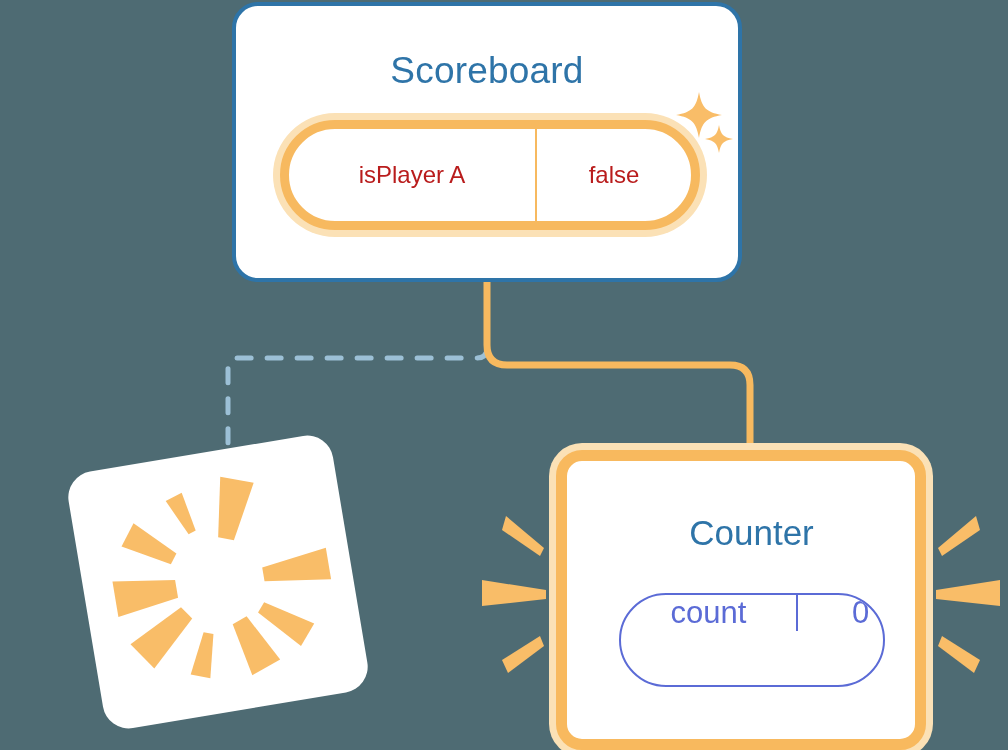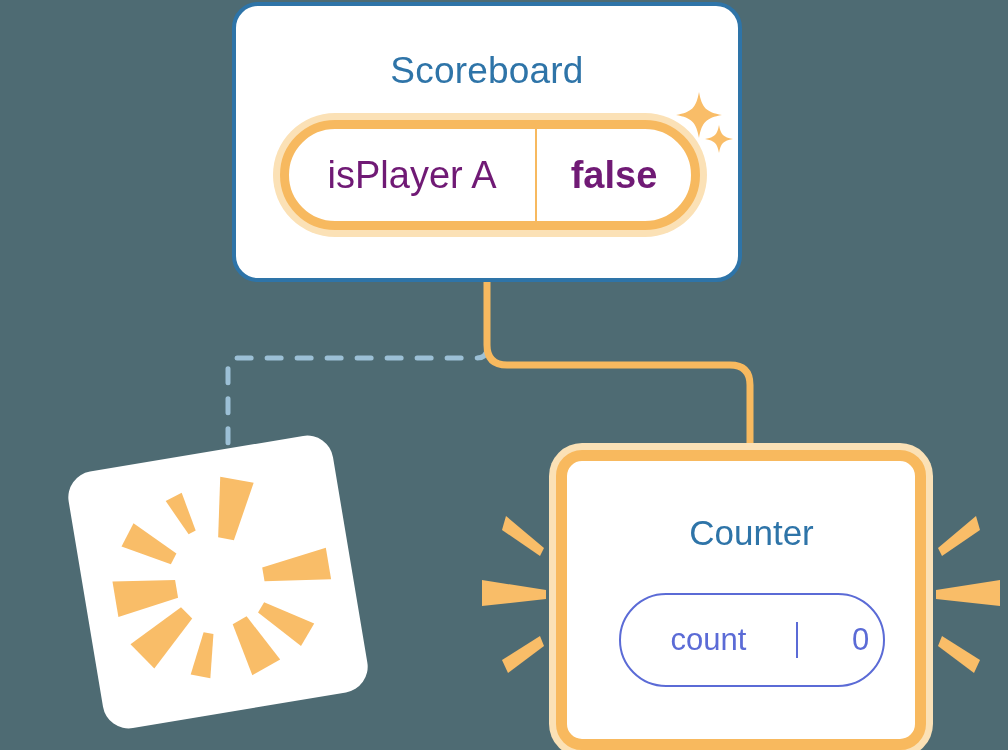--- a/index.html
+++ b/index.html
@@ -64,30 +64,30 @@
     box-shadow: 0 0 0 7px #fbe1b6;
     box-sizing: border-box;
     display: flex;
     align-items: stretch;
     overflow: hidden;
   }
   #scoreboard-pill .cell {
     display: flex;
     align-items: center;
     justify-content: center;
-    color: #701a75;
-    font-size: 38px;
+    color: #b91c1c;
+    font-size: 24px;
   }
   #scoreboard-pill .cell.key {
     flex: 0 0 246px;
     border-right: 2px solid #f7b95f;
   }
   #scoreboard-pill .cell.val {
     flex: 1 1 auto;
-    font-weight: bold;
+    font-weight: normal;
   }
 
   
   .sparkle {
     position: absolute;
     z-index: 4;
   }
   .sparkle svg { display: block; }
   #sparkle-large { left: 676px; top: 92px; }
   #sparkle-small { left: 705px; top: 125px; }
@@ -133,21 +133,21 @@
     position: absolute;
     left: 52px;
     top: 132px;
     width: 266px;
     height: 94px;
     border-radius: 47px;
     background: #ffffff;
     border: 2px solid #5b6bd6;
     box-sizing: border-box;
     display: flex;
-    align-items: center;
+    align-items: flex-start;
     overflow: hidden;
     gap: 40px;
   }
   #counter-pill .cell {
     display: flex;
     align-items: center;
     justify-content: center;
     color: #5b6bd6;
     font-size: 31px;
   }

